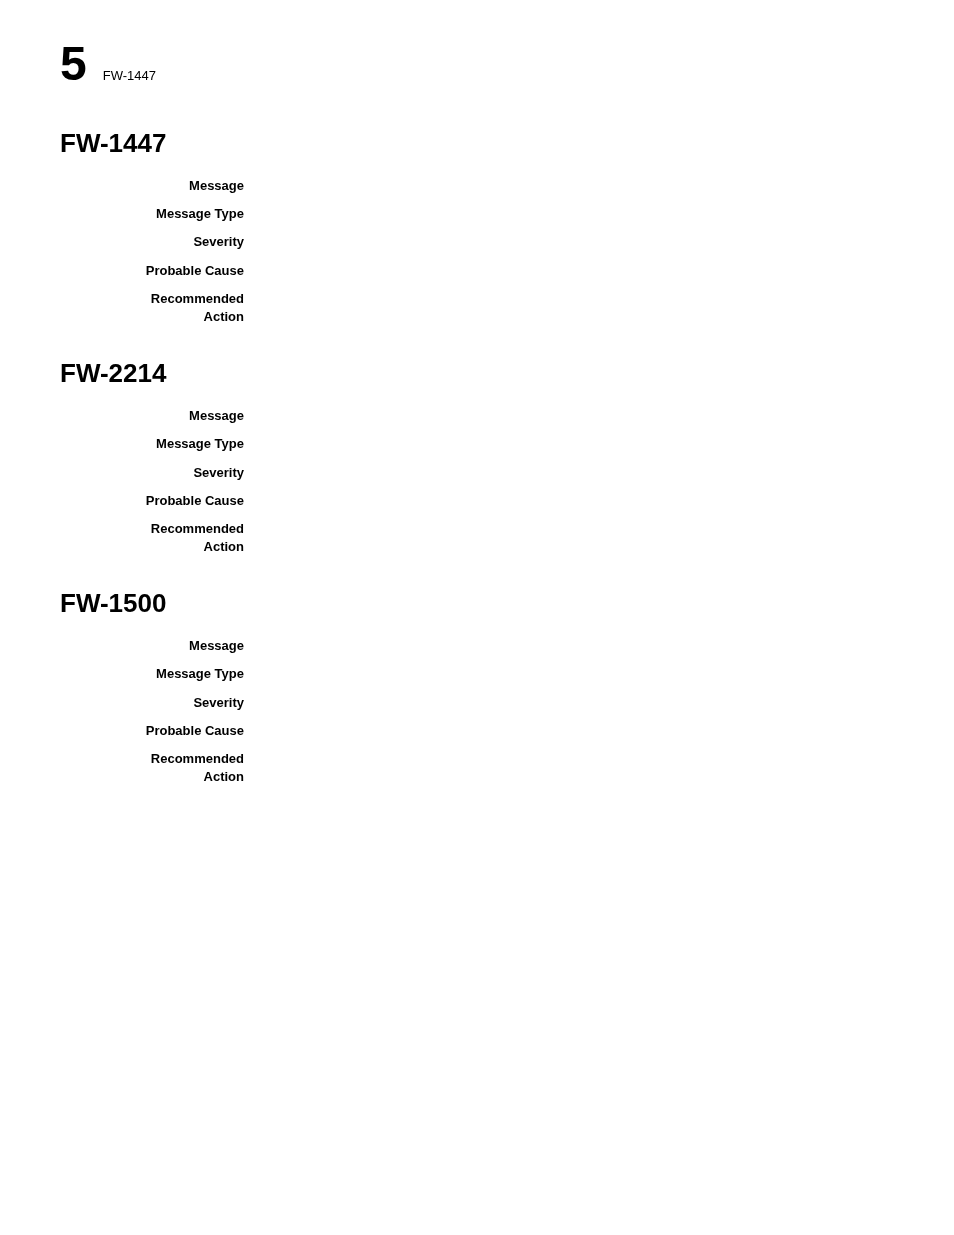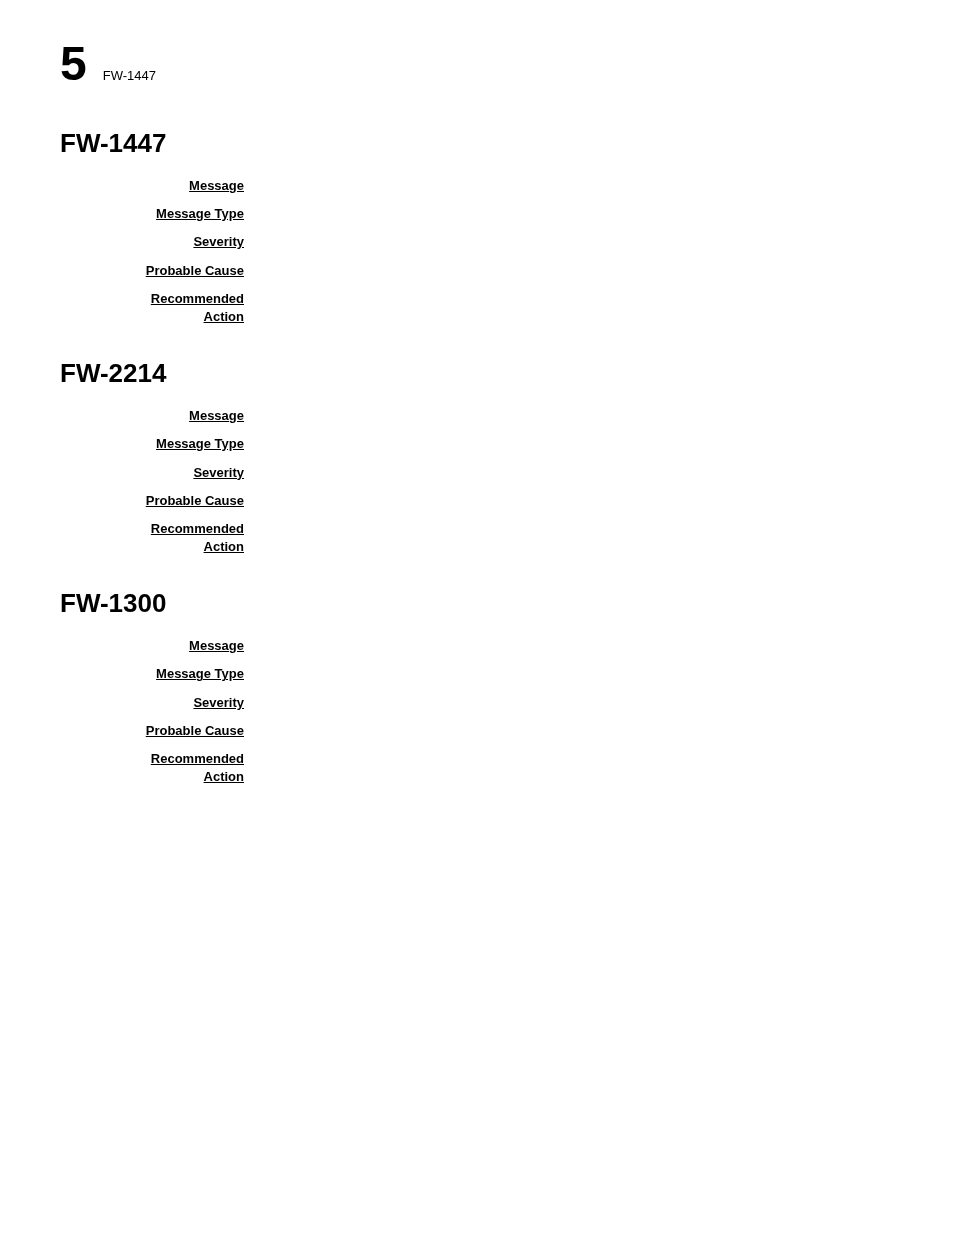--- a/index.html
+++ b/index.html
@@ -42,21 +42,20 @@
 
     .section-title {
       font-size: 26px;
       font-weight: bold;
       margin-bottom: 18px;
     }
 
     .field-row {
       display: flex;
       margin-bottom: 10px;
-      text-decoration: underline;
     }
 
     .field-label {
       width: 200px;
       min-width: 200px;
       text-align: right;
       padding-right: 16px;
       font-size: 13px;
       font-weight: 600;
       line-height: 1.4;
@@ -117,21 +116,21 @@
       <div class="field-row">
         <div class="field-label">Probable Cause</div>
         <div class="field-value"></div>
       </div>
       <div class="field-row">
         <div class="field-label">Recommended<br>Action</div>
         <div class="field-value"></div>
       </div>
     </div>
     <div class="section">
-      <div class="section-title">FW-1300</div>
+      <div class="section-title">FW-1500</div>
       <div class="field-row">
         <div class="field-label">Message</div>
         <div class="field-value"></div>
       </div>
       <div class="field-row">
         <div class="field-label">Message Type</div>
         <div class="field-value"></div>
       </div>
       <div class="field-row">
         <div class="field-label">Severity</div>

